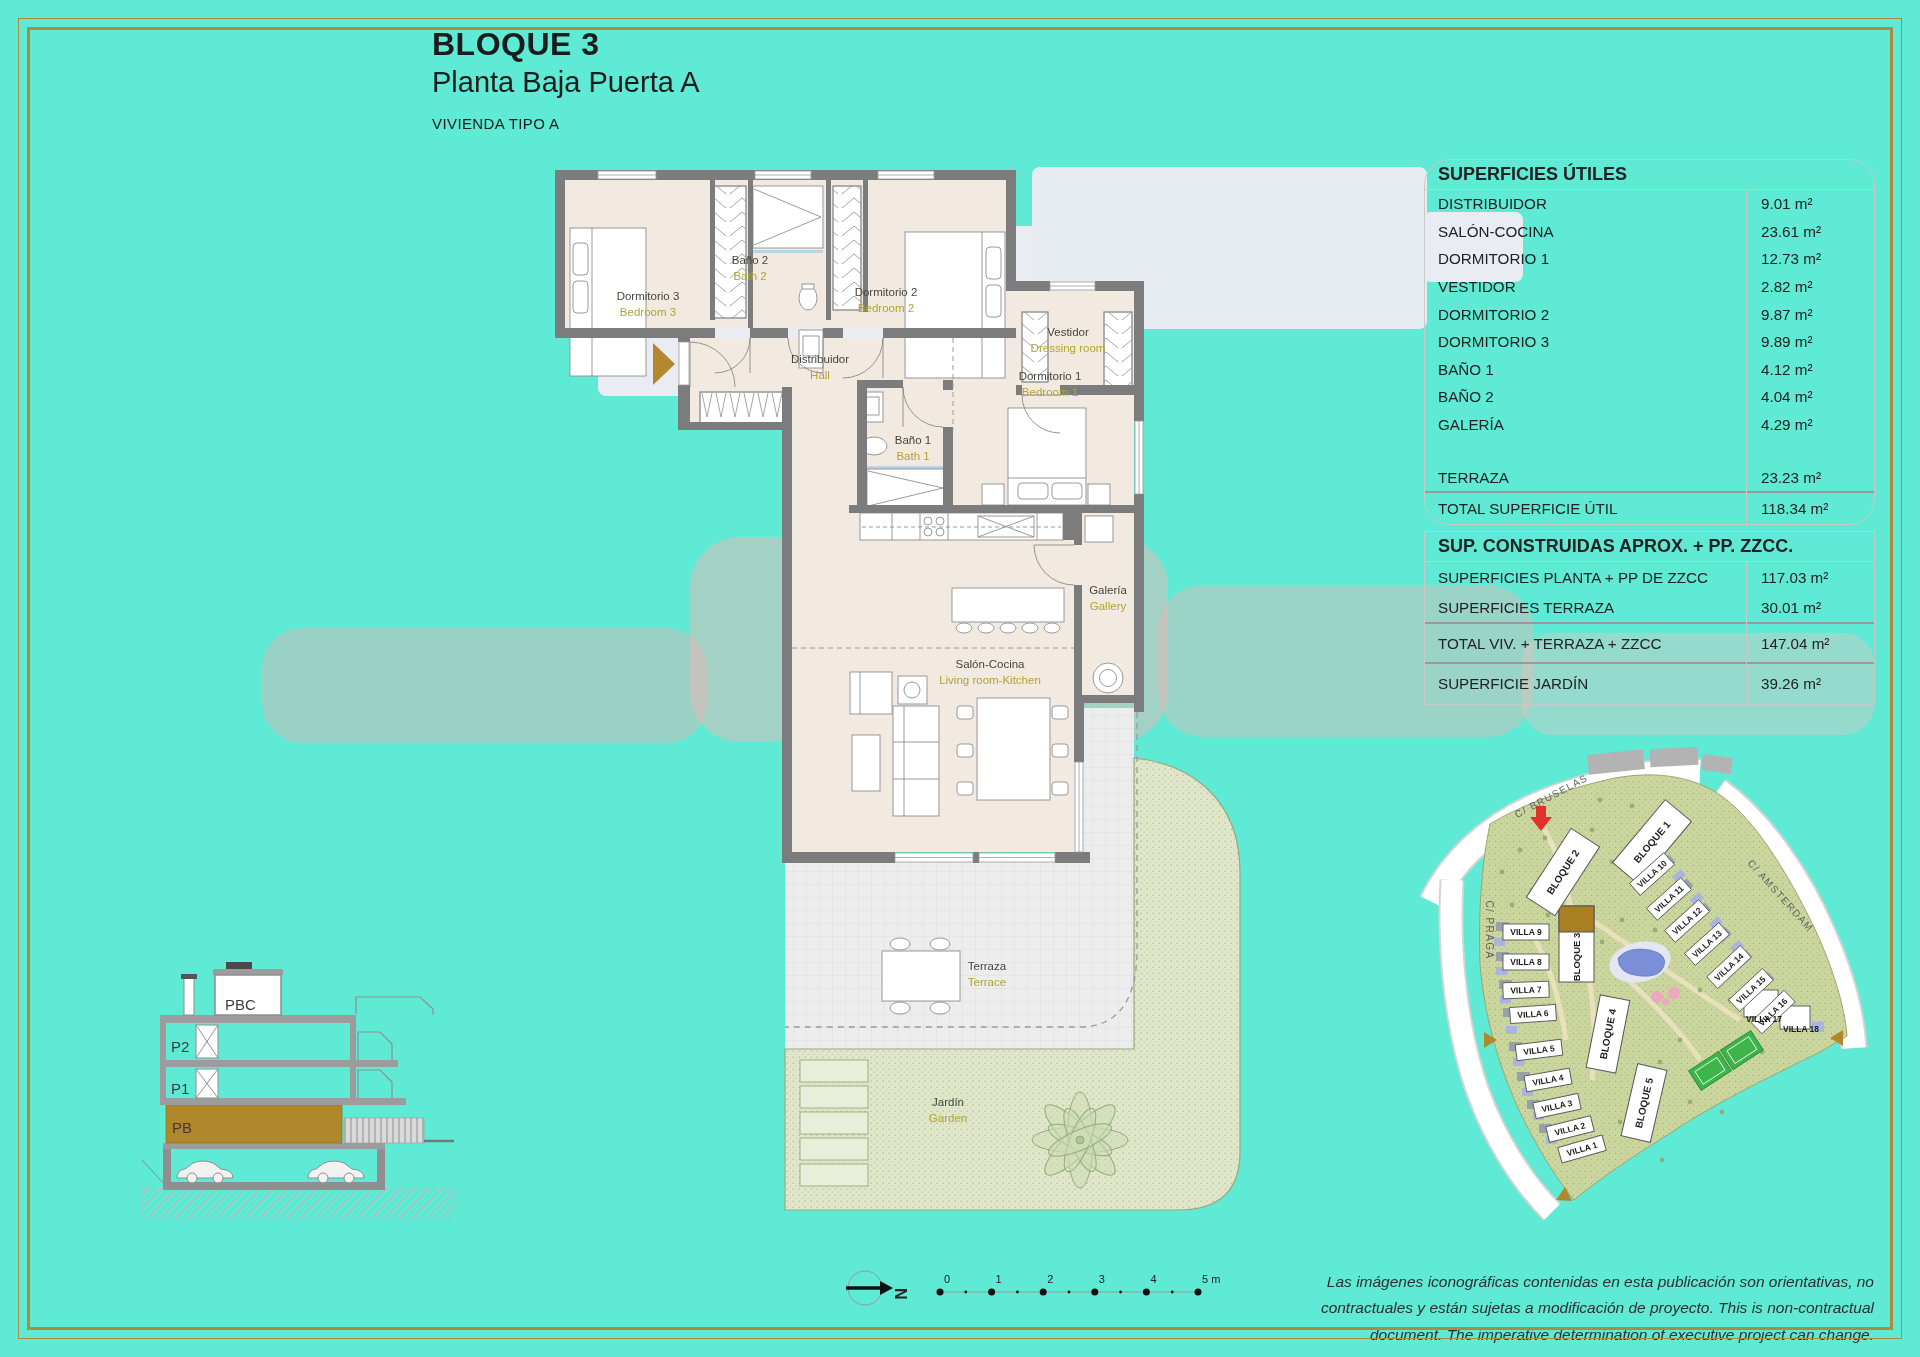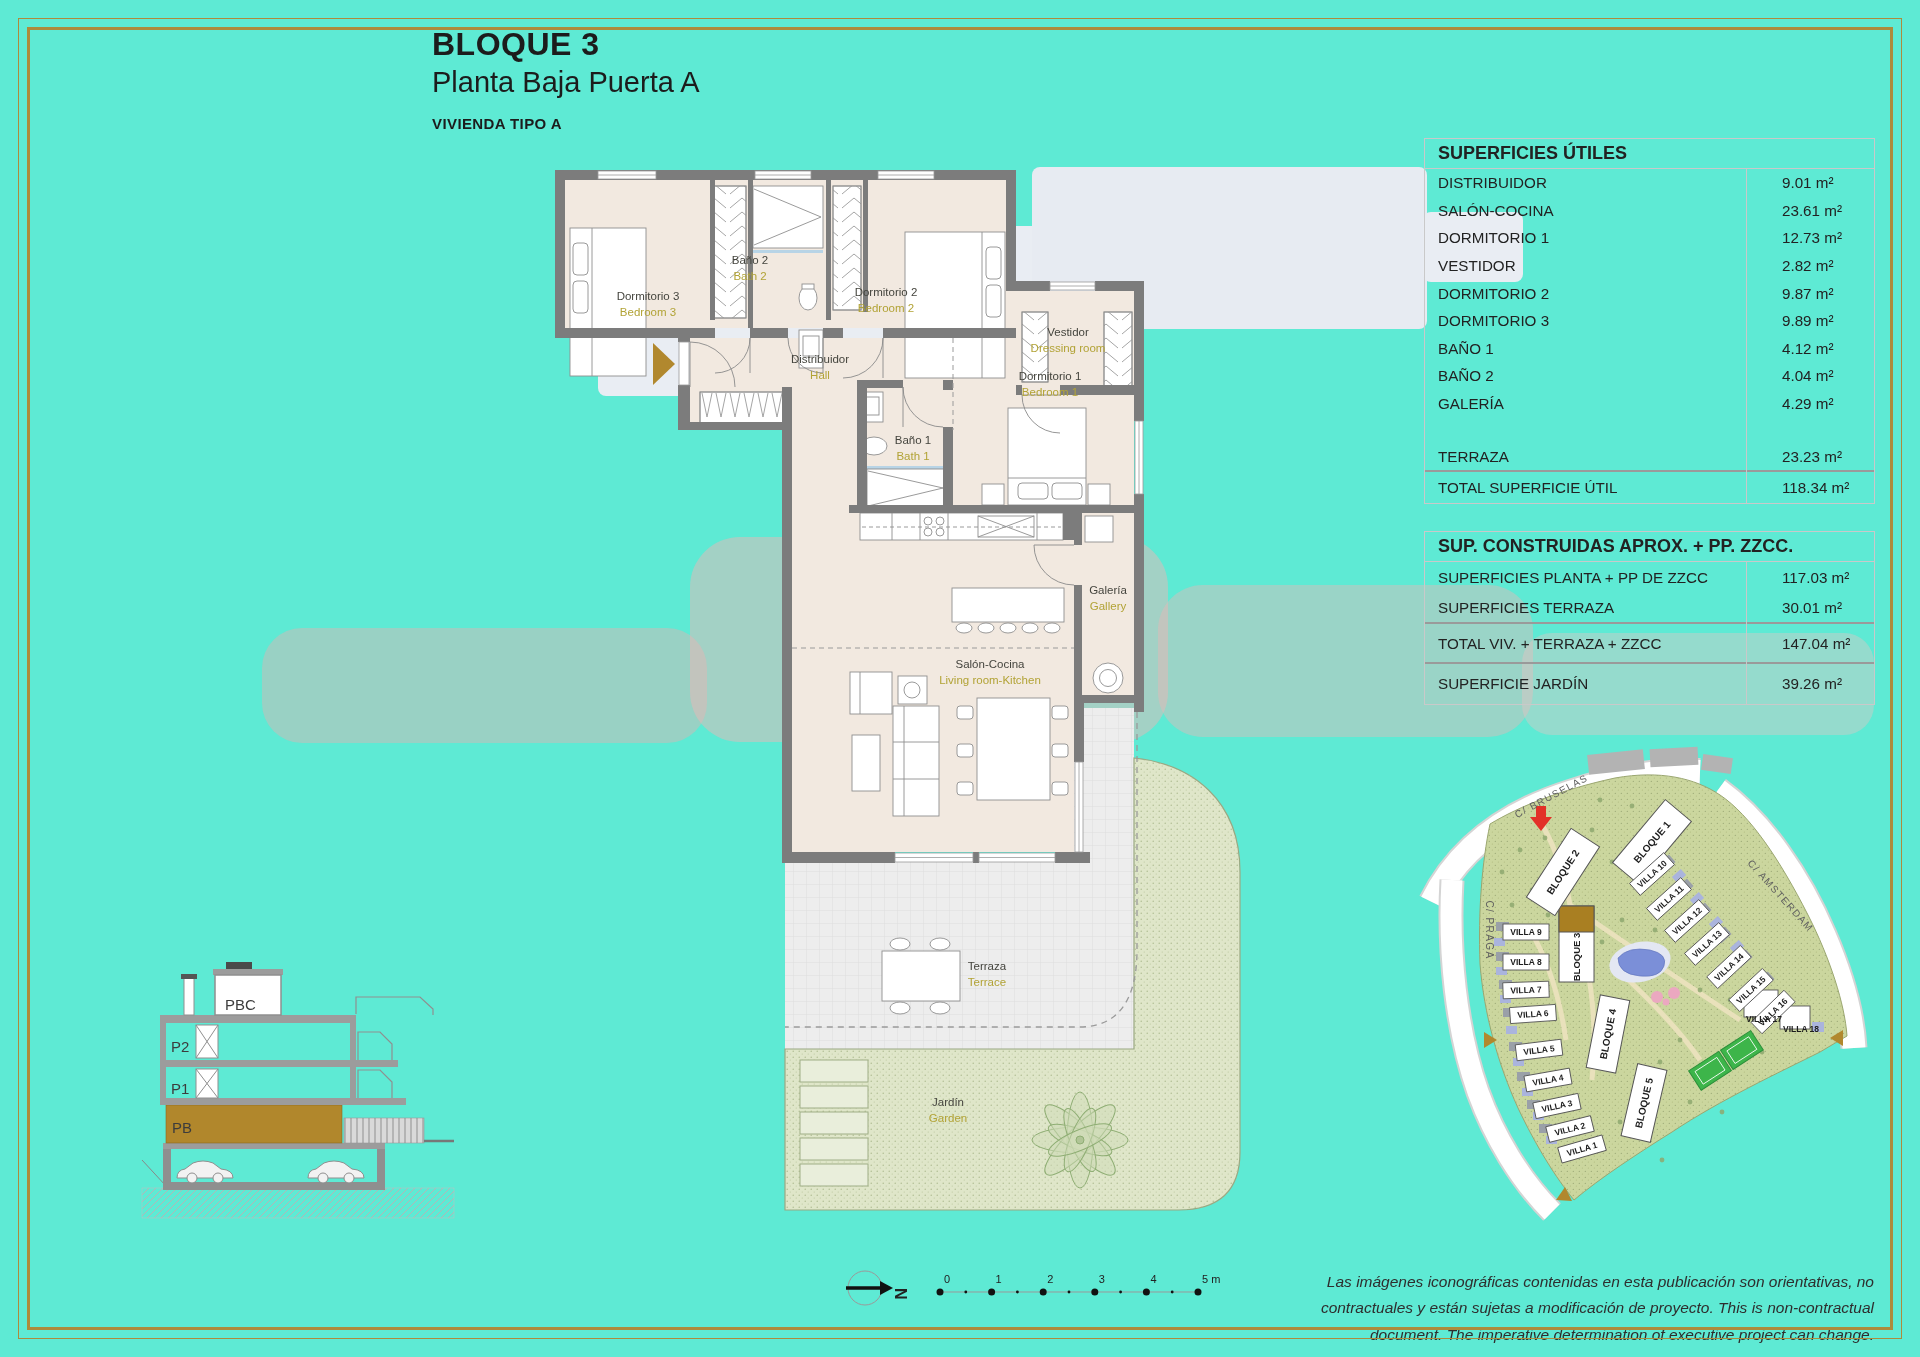--- a/index.html
+++ b/index.html
@@ -7,31 +7,31 @@
   body{font-family:"Liberation Sans", sans-serif;}
   .page{position:relative;width:1920px;height:1357px;background:#5eead4;overflow:hidden;}
   .border-outer{position:absolute;left:18px;top:18px;right:18px;bottom:18px;border:1.5px solid #ad8b3c;pointer-events:none;z-index:5;}
   .border-inner{position:absolute;left:27px;top:27px;right:27px;bottom:27px;border:3.5px solid #ad8b3c;pointer-events:none;z-index:5;}
   
   .wm{position:absolute;z-index:0;}
   
   .title-block{position:absolute;left:432px;top:26px;z-index:2;color:#1c1c1c;}
   .title-block h1{margin:0;font-size:32px;font-weight:bold;letter-spacing:.5px;}
   .title-block h2{margin:3px 0 0 0;font-size:29px;font-weight:400;}
-  .title-block h3{margin:16px 0 4px 0;font-size:15px;font-weight:700;letter-spacing:.4px;}
+  .title-block h3{margin:16px 0 4px 0;font-size:15px;font-weight:400;letter-spacing:.4px;}
   
   .area-table{position:absolute;z-index:2;border:1px solid #c9c9c9;background:transparent;color:#222;}
-  #table1{left:1424px;top:138px;width:451px;}
+  #table1{left:1424px;top:159px;width:451px;border-radius:26px;}
   #table2{left:1424px;top:531px;width:451px;}
   .at-header{height:30px;display:flex;align-items:center;padding-left:13px;font-size:18px;font-weight:bold;border-bottom:1px solid #c9c9c9;}
   .at-body{position:relative;}
   .vdiv{position:absolute;left:321px;top:30px;bottom:0;width:1px;background:#c9c9c9;z-index:1;}
   .trow{display:flex;align-items:center;height:27.6px;font-size:15.2px;}
   .trow .tl{flex:0 0 321px;padding-left:13px;}
-  .trow .tv{padding-left:36px;}
+  .trow .tv{padding-left:15px;}
   .trow.spaced{margin-top:25px;}
   .trow.total{border-top:2px solid #9a9a9a;font-weight:normal;height:33px;}
   #table2 .trow{height:30px;}
   #table2 .trow.total{height:40px;}
   #table2 .at-body{padding-bottom:2px;}
   
   svg{position:absolute;z-index:1;overflow:visible;}
   #floorplan{left:548px;top:158px;}
   #section{left:138px;top:925px;}
   #siteplan{left:1395px;top:748px;}

